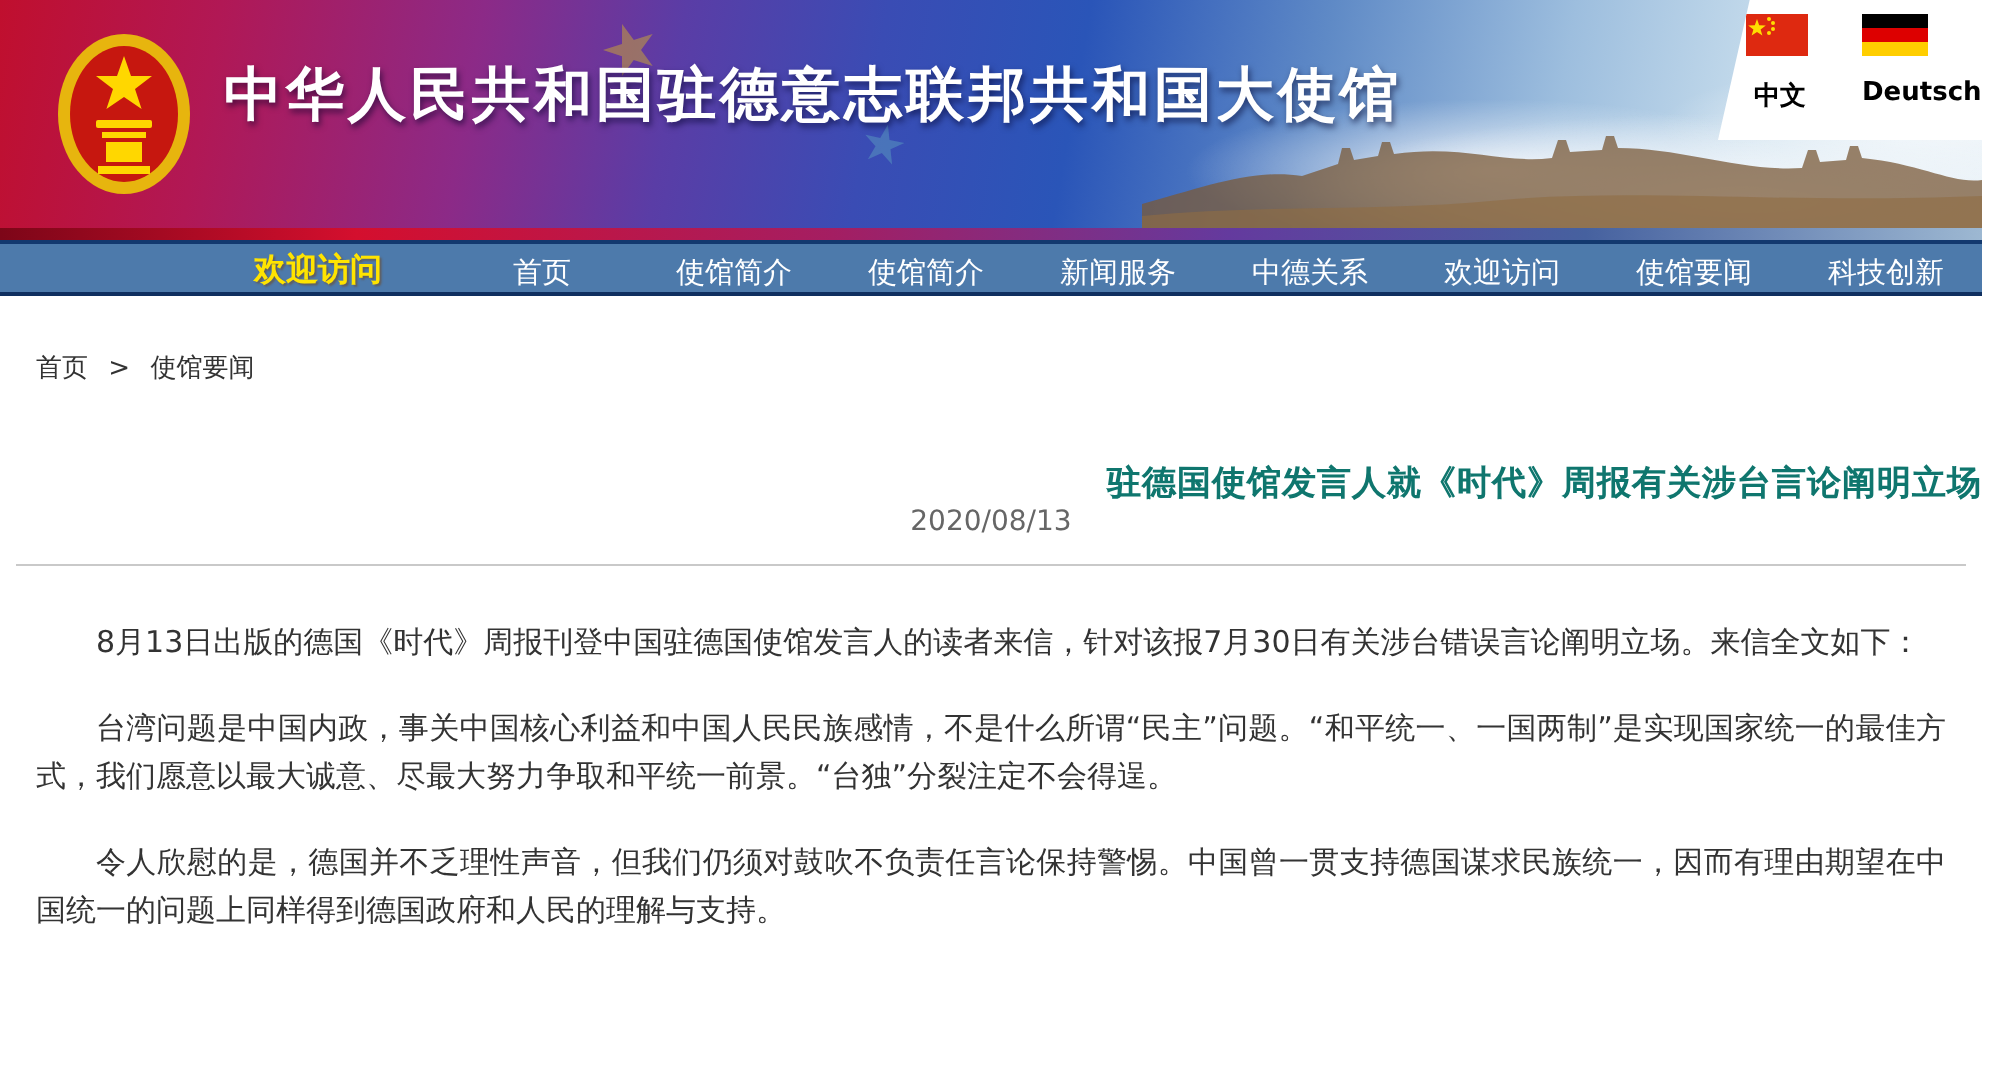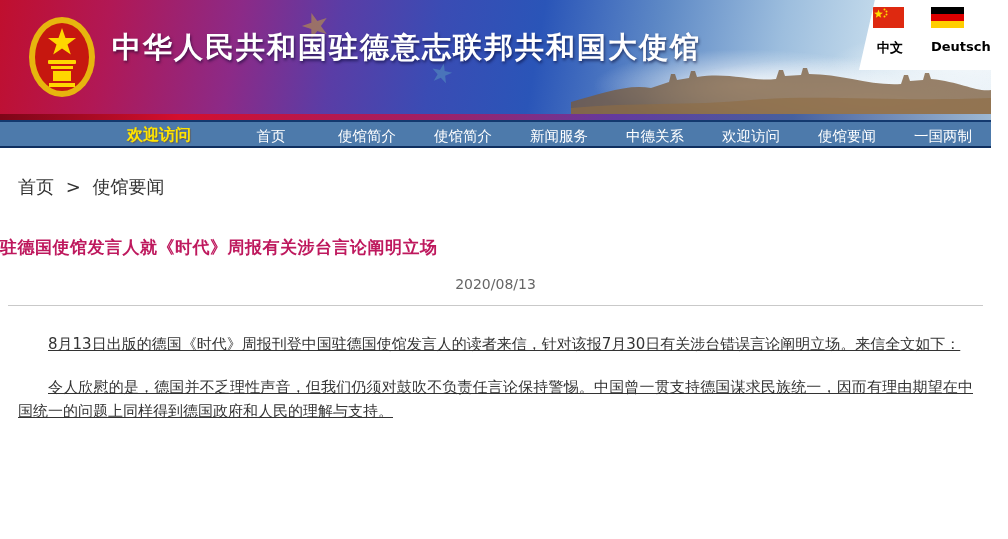--- a/index.html
+++ b/index.html
@@ -68,35 +68,35 @@
     color:#ffe400; font-weight:bold; font-size:16px;
     margin-left:58px; width:128px; text-align:center; cursor:default;
     text-shadow:1px 1px 1px rgba(120,60,0,.45); white-space:nowrap;
   }
   .nav-item {
     flex:1; text-align:center; color:#fff; font-size:14.5px;
     cursor:pointer; white-space:nowrap;
   }
 
   
-  .breadcrumb { margin:27px 0 1px 18px; font-size:18px; color:#333; }
+  .breadcrumb { margin:27px 0 1px 18px; font-size:13px; color:#333; }
   .breadcrumb .crumb { cursor:pointer; color:#333; }
   .breadcrumb .sep { margin:0 6px; color:#333; }
 
   
   .article-title {
-    margin-top:37px; text-align:left; font-size:17px; font-weight:bold;
-    color:#be185d; letter-spacing:.5px;
+    margin-top:37px; text-align:right; font-size:17px; font-weight:bold;
+    color:#0f766e; letter-spacing:.5px;
   }
-  .article-date { margin-top:17px; text-align:center; font-size:14px; color:#666; }
+  .article-date { text-align:center; font-size:14px; color:#666; }
   .divider { border:0; border-top:1px solid #c9c9c9; margin:13px 8px 0 8px; }
   .article-body { margin:26px 18px 0 18px; }
   .article-body p {
     font-size:15px; line-height:24px; color:#333;
-    text-indent:2em; text-align:justify; margin-bottom:19px;text-decoration:underline;
+    text-indent:2em; text-align:justify; margin-bottom:19px;
   }
 </style>
 </head>
 <body>
 
 <div class="page">
 
   <div class="banner">
     <div class="mist"></div>
 
@@ -152,31 +152,32 @@
 
   <div class="nav">
     <span class="nav-welcome">欢迎访问</span>
     <span class="nav-item">首页</span>
     <span class="nav-item">使馆简介</span>
     <span class="nav-item">使馆简介</span>
     <span class="nav-item">新闻服务</span>
     <span class="nav-item">中德关系</span>
     <span class="nav-item">欢迎访问</span>
     <span class="nav-item">使馆要闻</span>
-    <span class="nav-item">一国两制</span>
+    <span class="nav-item">科技创新</span>
   </div>
 
   <div class="breadcrumb">
     <span class="crumb">首页</span>
     <span class="sep">&gt;</span>
     <span class="crumb">使馆要闻</span>
   </div>
 
   <div class="article-title">驻德国使馆发言人就《时代》周报有关涉台言论阐明立场</div>
   <div class="article-date">2020/08/13</div>
   <hr class="divider">
 
   <div class="article-body">
     <p>8月13日出版的德国《时代》周报刊登中国驻德国使馆发言人的读者来信，针对该报7月30日有关涉台错误言论阐明立场。来信全文如下：</p>
+    <p>台湾问题是中国内政，事关中国核心利益和中国人民民族感情，不是什么所谓“民主”问题。“和平统一、一国两制”是实现国家统一的最佳方式，我们愿意以最大诚意、尽最大努力争取和平统一前景。“台独”分裂注定不会得逞。</p>
     <p>令人欣慰的是，德国并不乏理性声音，但我们仍须对鼓吹不负责任言论保持警惕。中国曾一贯支持德国谋求民族统一，因而有理由期望在中国统一的问题上同样得到德国政府和人民的理解与支持。</p>
   </div>
 
 </div>
 
 </body></html>

